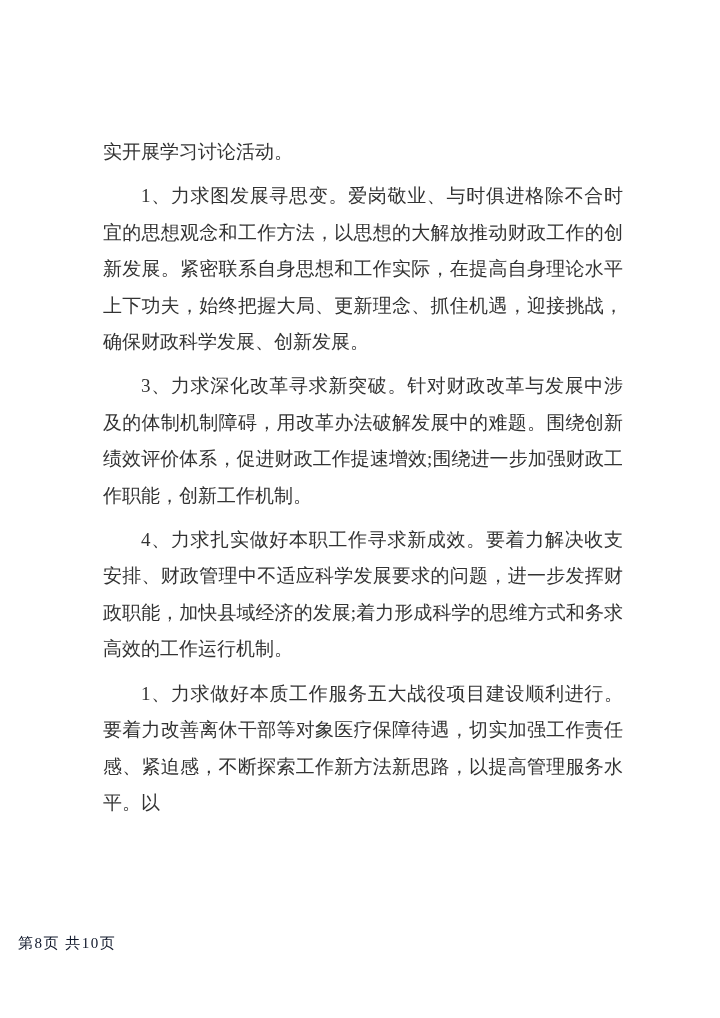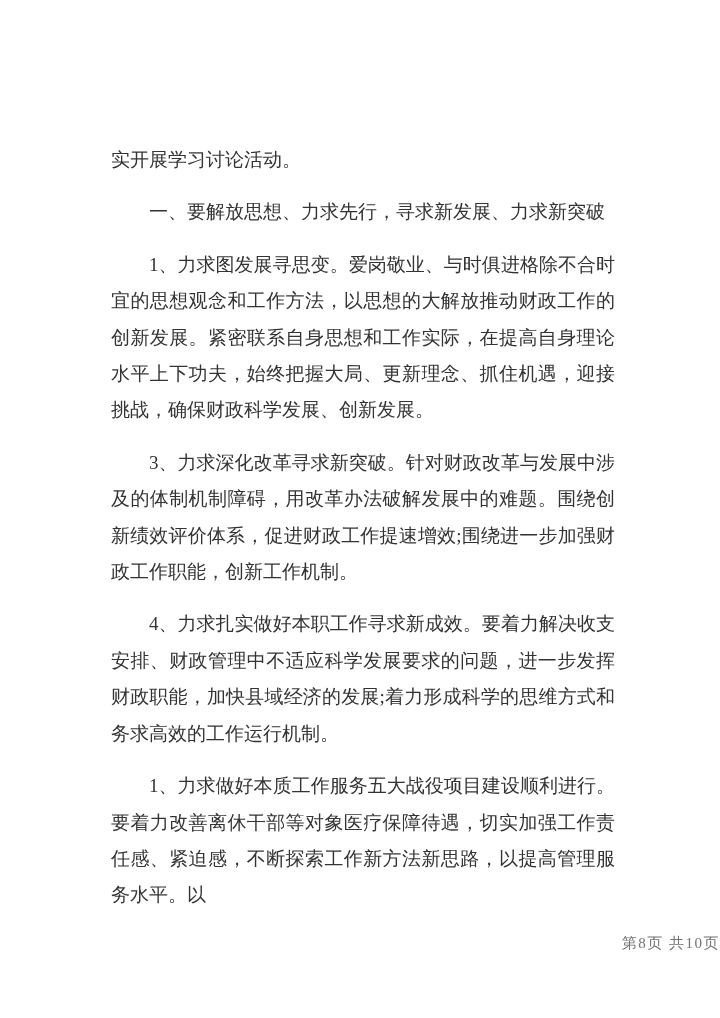--- a/index.html
+++ b/index.html
@@ -20,43 +20,42 @@
     left: 95px;
     top: 126px;
     width: 536px;
     font-size: 19px;
     line-height: 36.4px;
     color: #333333;
     text-align: justify;
     text-justify: inter-character;
   }
   .content p {
-    margin: 16px;
+    margin: 8px;
     padding: 0;
   }
   .content p.indent {
     text-indent: 2em;
   }
   .footer {
     position: absolute;
     top: 934px;
     left: 18px;
     width: 702px;
-    text-align: right;
+    text-align: left;
     font-size: 15px;
     letter-spacing: 1.5px;
-    color: #737373;
+    color: #0f172a;
   }
 </style>
 </head>
 <body>
 
 <div class="page">
   <div class="content">
     <p>实开展学习讨论活动。</p>
-    <p class="indent">一、要解放思想、力求先行，寻求新发展、力求新突破</p>
     <p class="indent">1、力求图发展寻思变。爱岗敬业、与时俱进格除不合时宜的思想观念和工作方法，以思想的大解放推动财政工作的创新发展。紧密联系自身思想和工作实际，在提高自身理论水平上下功夫，始终把握大局、更新理念、抓住机遇，迎接挑战，确保财政科学发展、创新发展。</p>
     <p class="indent">3、力求深化改革寻求新突破。针对财政改革与发展中涉及的体制机制障碍，用改革办法破解发展中的难题。围绕创新绩效评价体系，促进财政工作提速增效;围绕进一步加强财政工作职能，创新工作机制。</p>
     <p class="indent">4、力求扎实做好本职工作寻求新成效。要着力解决收支安排、财政管理中不适应科学发展要求的问题，进一步发挥财政职能，加快县域经济的发展;着力形成科学的思维方式和务求高效的工作运行机制。</p>
     <p class="indent">1、力求做好本质工作服务五大战役项目建设顺利进行。要着力改善离休干部等对象医疗保障待遇，切实加强工作责任感、紧迫感，不断探索工作新方法新思路，以提高管理服务水平。以</p>
   </div>
   <div class="footer">第8页 共10页</div>
 </div>
 
 </body></html>

